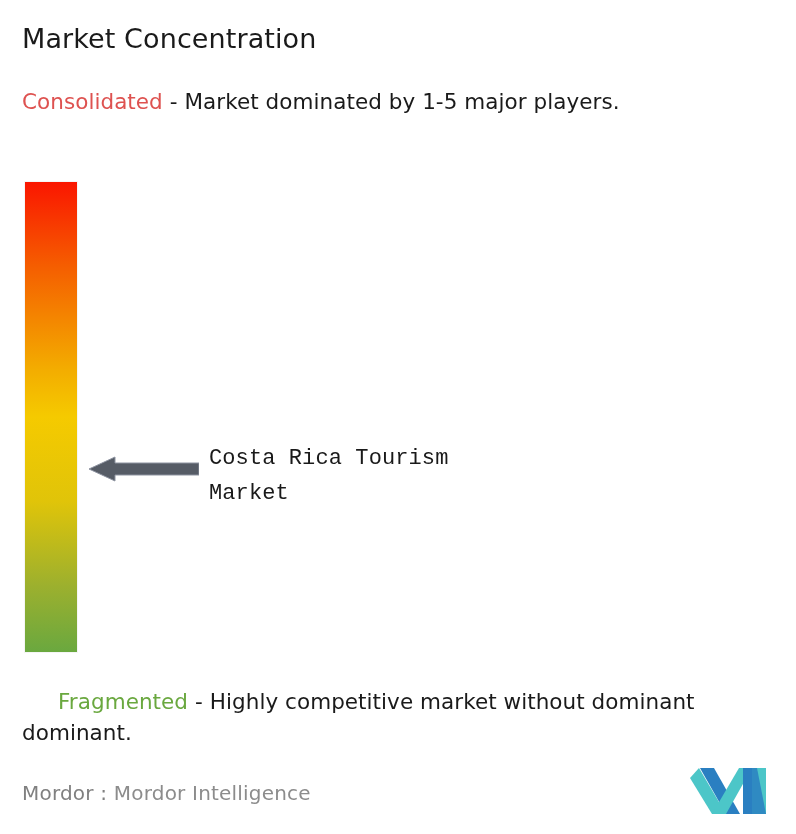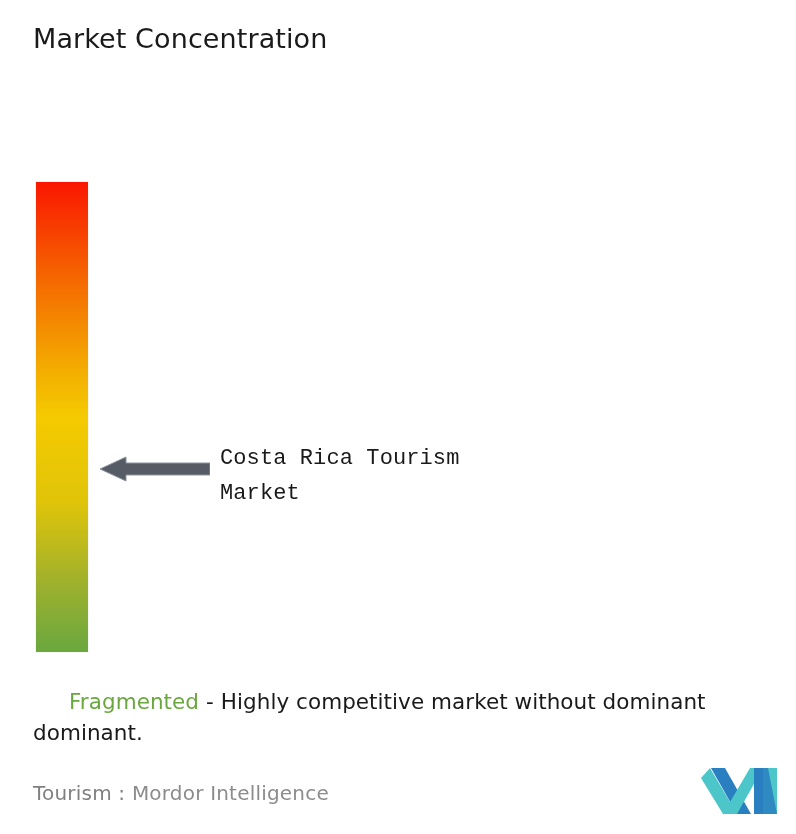--- a/index.html
+++ b/index.html
@@ -12,21 +12,21 @@
     width: 796px;
     height: 834px;
     position: relative;
     overflow: hidden;
     font-family: "DejaVu Sans", "Liberation Sans", sans-serif;
     -webkit-font-smoothing: antialiased;
   }
 
   #chart-root {
     position: absolute;
-    left: 11px; top: 0;
+    left: 0; top: 0;
     width: 632px;
     height: 834px;
     background: #ffffff;
   }
 
   
   .chart-title {
     position: absolute;
     left: 22px;
     top: 22px;
@@ -136,37 +136,40 @@
     height: 46px;
   }
 </style>
 </head>
 <body>
 
 <div id="chart-root">
 
   <div class="chart-title">Market Concentration</div>
 
+  <div class="caption-top">
+    <span class="kw-consolidated">Consolidated</span><span class="kw-gap"></span><span>- Market dominated by 1-5 major players.</span>
+  </div>
 
   <div class="scale-bar" style="background: linear-gradient(rgb(250, 22, 0) 0%, rgb(245, 94, 0) 18%, rgb(243, 173, 0) 40%, rgb(245, 202, 0) 50%, rgb(224, 196, 9) 68%, rgb(156, 176, 46) 86%, rgb(106, 168, 63) 100%);"></div>
 
   <div class="pointer-arrow" style="top: 454.7px;">
     <svg width="110" height="28" viewBox="0 0 110 28" xmlns="http://www.w3.org/2000/svg">
       <polygon points="0,14 26,2 26,8 110,8 110,20 26,20 26,26" fill="#565c66" stroke="#8d93a0" stroke-width="1" stroke-linejoin="miter"></polygon>
     </svg>
   </div>
 
   <div class="pointer-label" style="top: 440.7px;">Costa Rica Tourism Market</div>
 
   <div class="caption-bottom">
     <span class="kw-fragmented">Fragmented</span><span class="kw-gap"></span><span>- Highly competitive market without dominant dominant.</span>
   </div>
 
   <div class="source-line">
-    <span class="source-label">Tourism :</span>
+    <span class="source-label">Mordor :</span>
     <span class="source-value">Mordor Intelligence</span>
   </div>
 
   <div class="brand-logo">
     <svg width="80" height="46" viewBox="0 0 80 46" xmlns="http://www.w3.org/2000/svg">
 
       <polygon points="0,10 9,0 36,46 22,46" fill="#4cc6c8"></polygon>
 
       <polygon points="10,0 24,0 50,46 36,46" fill="#2a7fc1"></polygon>
 

